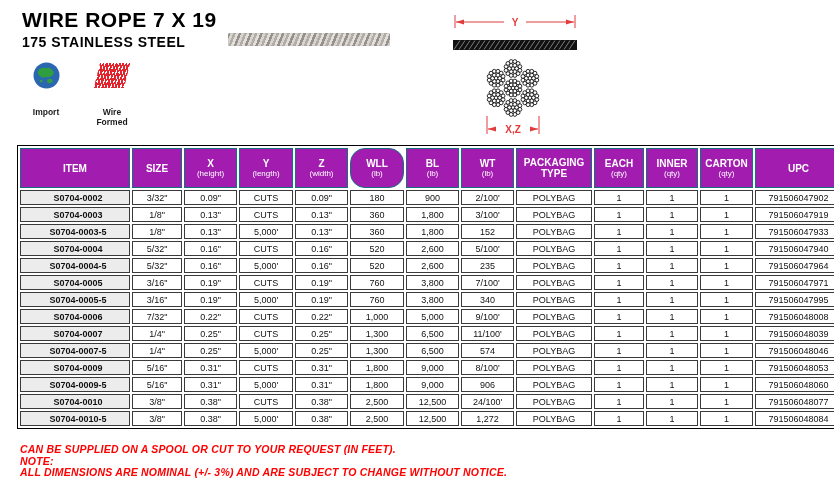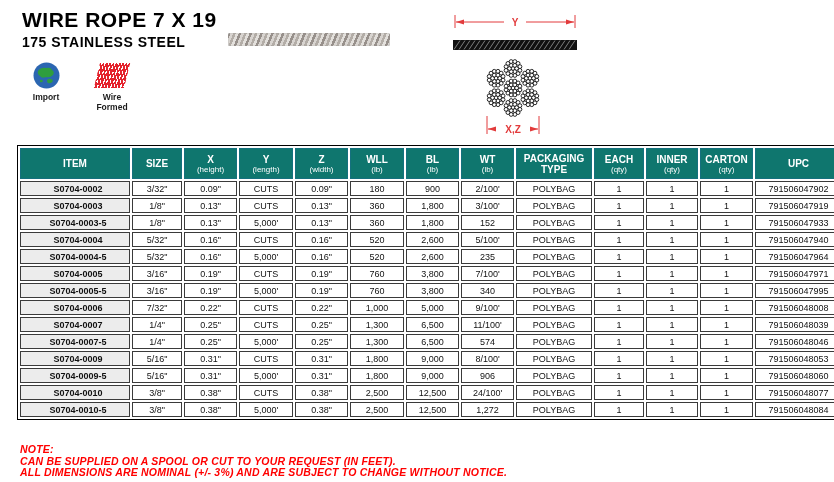--- a/index.html
+++ b/index.html
@@ -22,21 +22,21 @@
     border-radius:2px;
     background:repeating-linear-gradient(112deg,
       #97908b 0 2.5px, #d8d4d0 2.5px 5px, #b3ada7 5px 7.5px, #e3e0dc 7.5px 10px);
     box-shadow:0 0 1px #888 inset;
   }
   
   .badges { position:absolute; left:24px; top:62px; display:flex; gap:22px; }
   .badge { display:flex; flex-direction:column; align-items:center; width:44px; }
   .badge-icon { height:27px; display:flex; align-items:center; justify-content:center; }
   .badge-label {
-    margin-top:3px; font-size:8.5px; font-weight:bold; color:#1c1c1c;
+    margin-top:18px; font-size:8.5px; font-weight:bold; color:#1c1c1c;
     text-align:center; line-height:10px; white-space:pre-line;
   }
   .mesh {
     width:30px; height:25px; transform:skewX(-14deg);
     background:
       repeating-linear-gradient(70deg,  rgba(228,35,45,0) 0 1.6px, #e4232d 1.6px 3.1px),
       repeating-linear-gradient(-70deg, rgba(228,35,45,0) 0 1.6px, #e4232d 1.6px 3.1px);
   }
   
   .diagram { position:absolute; left:448px; top:12px; width:134px; height:132px; }
@@ -45,22 +45,22 @@
   .dim-text { fill:#e23b3c; font-size:10px; font-weight:bold; font-family:"Liberation Sans",sans-serif; }
   #xsec circle { fill:#fff; stroke:#111; stroke-width:0.9; }
   .bar-hatch { stroke:#8a8a8a; stroke-width:0.9; }
   
   table.spec {
     position:absolute; left:18px; top:146px; width:798px;
     border-collapse:separate; border-spacing:2px; background:#fff;
     table-layout:fixed;
   }
   table.spec th {
-    background:#0f766e; color:#fff; border:1px solid #15707e;
-    vertical-align:middle; padding:2px 1px; height:31px;margin-top:36px;
+    background:#a21caf; color:#fff; border:1px solid #15707e;
+    vertical-align:middle; padding:2px 1px; height:40px;margin-top:36px;
   }
   .h-main { font-size:10px; font-weight:bold; line-height:11px; }
   .h-sub  { font-size:8px;  font-weight:normal; line-height:9px; }
   table.spec td {
     border:1px solid #3a3a3a; background:#fff; text-align:center;
     font-size:9px; color:#111; height:15px; padding:1px 1px;
     white-space:nowrap; overflow:hidden;
   }
   table.spec td.item-cell { background:#ececec; font-weight:bold;padding-left:7px; }
   table.spec { outline:1px solid #000; }
@@ -301,21 +301,21 @@
             <div class="h-sub">(height)</div>
           </th>
           <th style="width: 54px;">
             <div class="h-main">Y</div>
             <div class="h-sub">(length)</div>
           </th>
           <th style="width: 53px;">
             <div class="h-main">Z</div>
             <div class="h-sub">(width)</div>
           </th>
-          <th style="width: 54px;">
+          <th style="width: 54px; border-radius: 15px;">
             <div class="h-main">WLL</div>
             <div class="h-sub">(lb)</div>
           </th>
           <th style="width: 53px;">
             <div class="h-main">BL</div>
             <div class="h-sub">(lb)</div>
           </th>
           <th style="width: 53px;">
             <div class="h-main">WT</div>
             <div class="h-sub">(lb)</div>
@@ -548,18 +548,18 @@
           <td>POLYBAG</td>
           <td>1</td>
           <td>1</td>
           <td>1</td>
           <td>791506048084</td>
         </tr>
       </tbody>
   </table>
 
   <div class="note">
+    <div>CAN BE SUPPLIED ON A SPOOL OR CUT TO YOUR REQUEST (IN FEET).</div>
     <div>NOTE:</div>
-    <div>CAN BE SUPPLIED ON A SPOOL OR CUT TO YOUR REQUEST (IN FEET).</div>
     <div>ALL DIMENSIONS ARE NOMINAL (+/- 3%) AND ARE SUBJECT TO CHANGE WITHOUT NOTICE.</div>
   </div>
 
 </div>
 
 </body></html>

